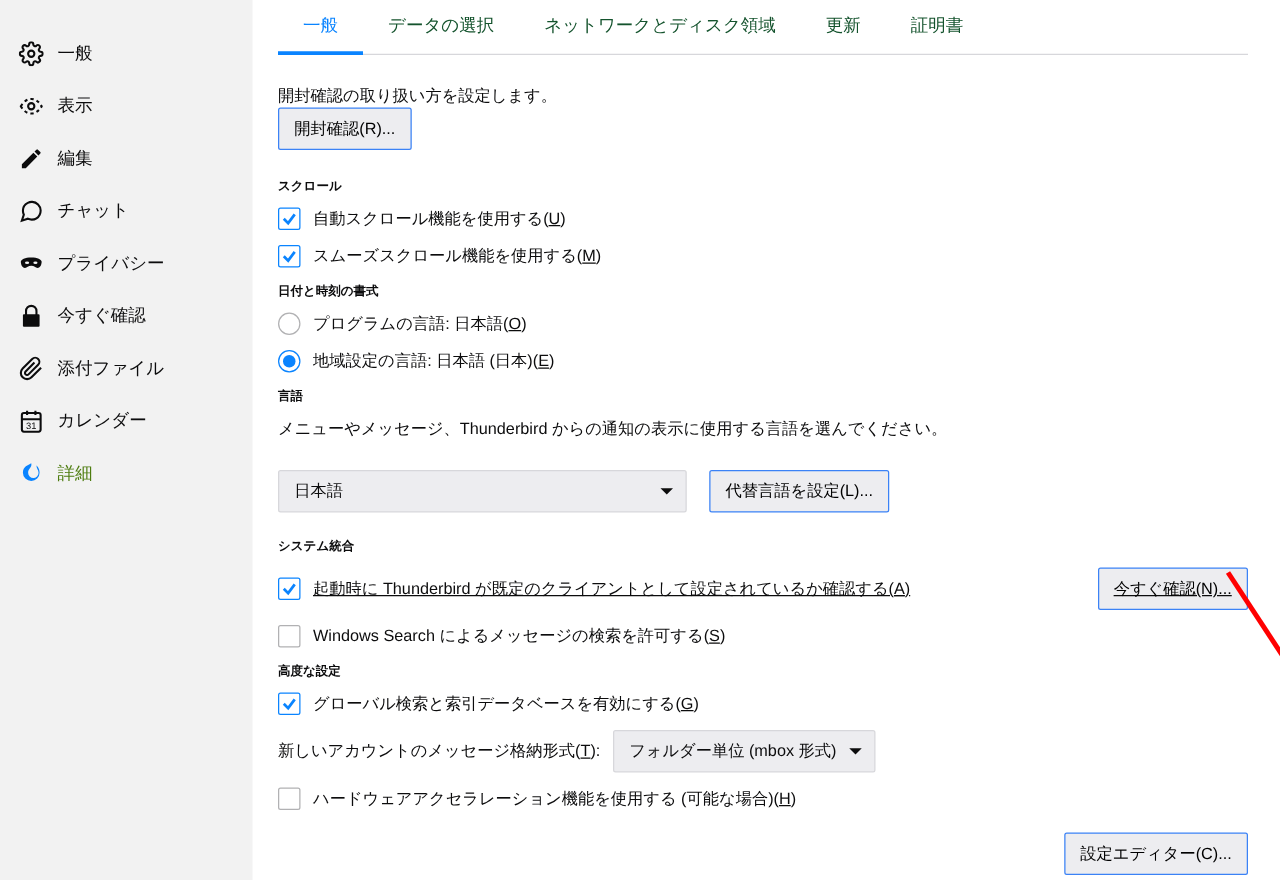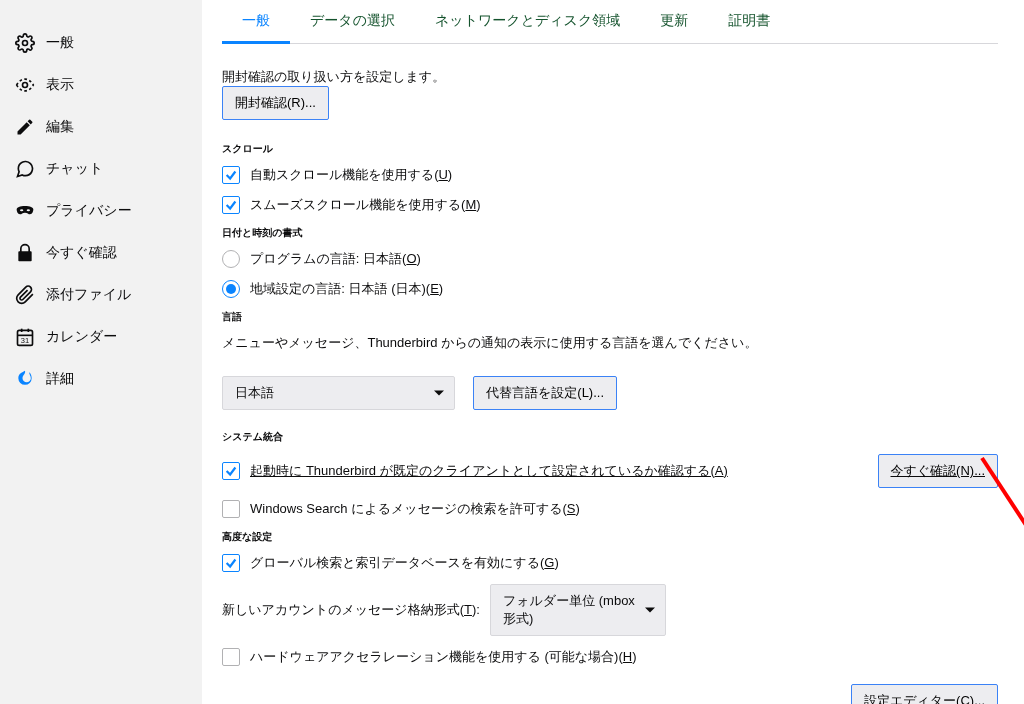--- a/index.html
+++ b/index.html
@@ -21,21 +21,21 @@
     }
     .sidebar-item {
       display: flex;
       align-items: center;
       gap: 10px;
       padding: 10px 12px 10px 14px;
       cursor: pointer;
       color: #0c0c0d;
     }
     .sidebar-item.active {
-      color: #000000;
+      color: #4d7c0f;
     }
     .sidebar-item .icon {
       width: 22px;
       height: 22px;
       display: flex;
       align-items: center;
       justify-content: center;
     }
     .sidebar-item .icon svg { width: 20px; height: 20px; }
     .sidebar-label { font-size: 14px; }
@@ -156,22 +156,22 @@
       content: "";
       position: absolute;
       right: 10px;
       top: 50%;
       width: 0; height: 0;
       border-left: 5px solid transparent;
       border-right: 5px solid transparent;
       border-top: 5px solid #0c0c0d;
       transform: translateY(-50%);
     }
-    .select.wide { width: 233px; }
-    .select.mid { width: 176px; }
+    .select.wide { width: 327px; }
+    .select.mid { width: 210px; }
 
     .lang-row {
       display: flex;
       gap: 18px;
       margin-top: 6px;
       margin-bottom: 20px;
     }
     .desc-text { margin-bottom: 24px; }
     .flex-between {
       display: flex;

